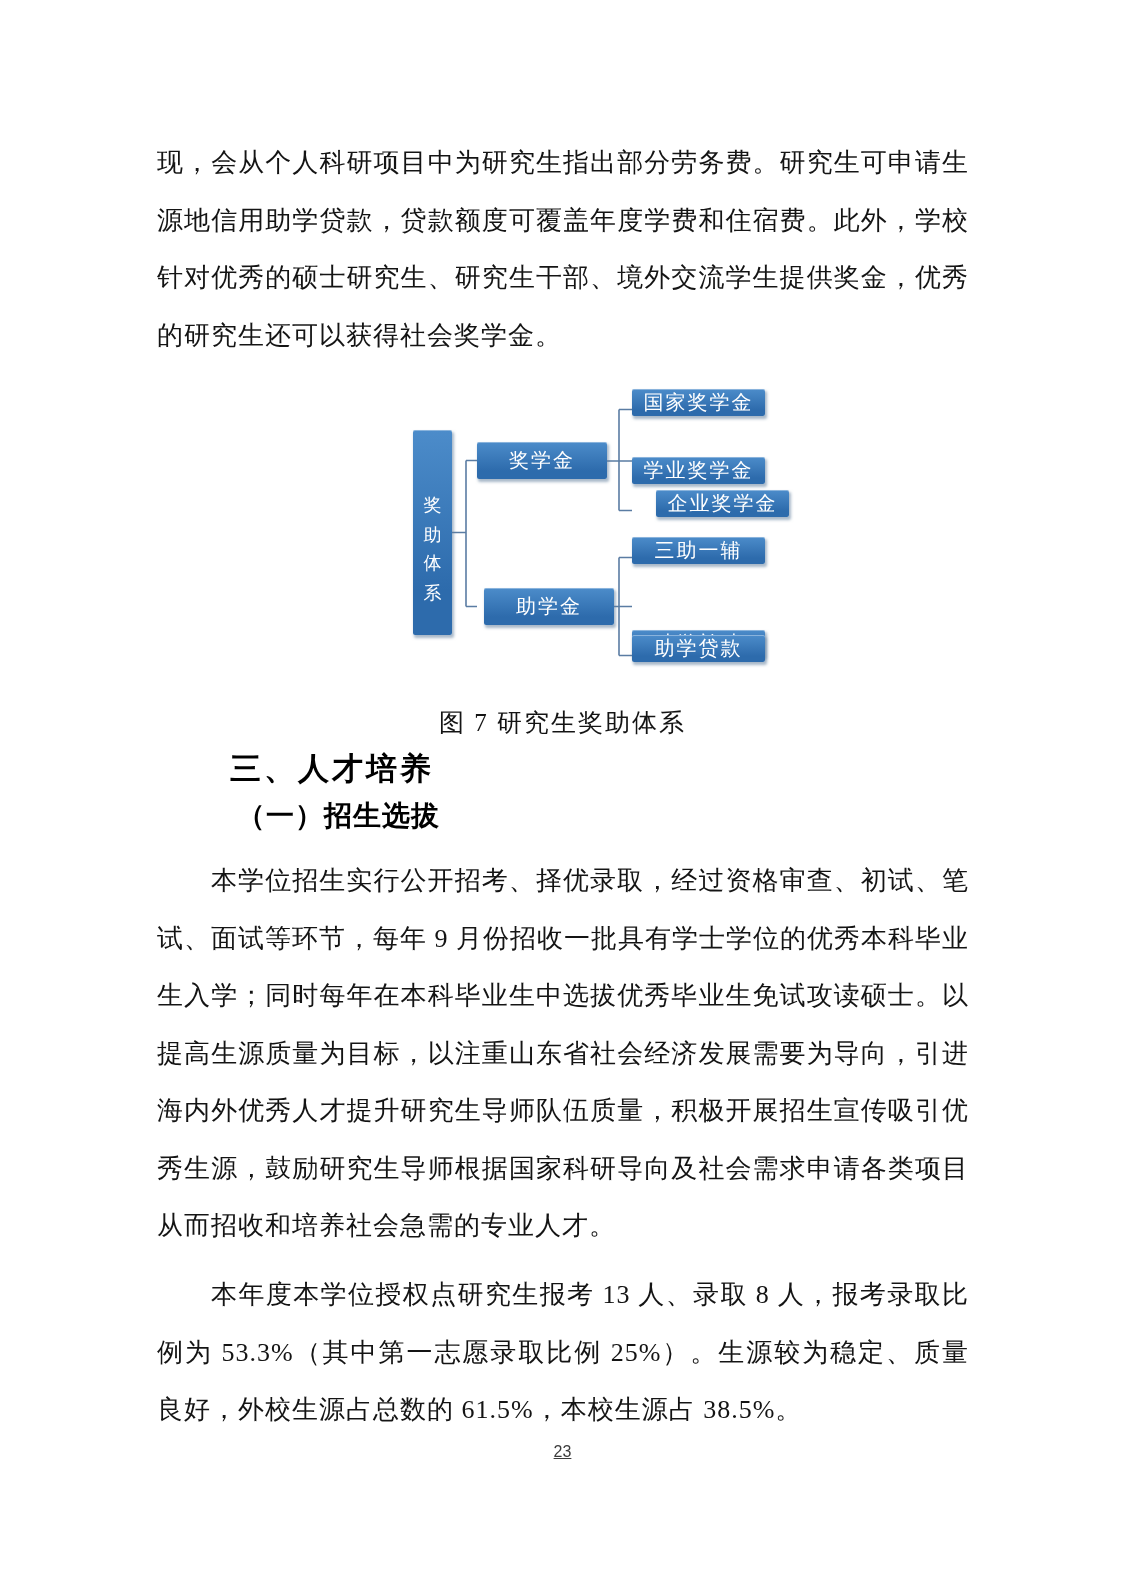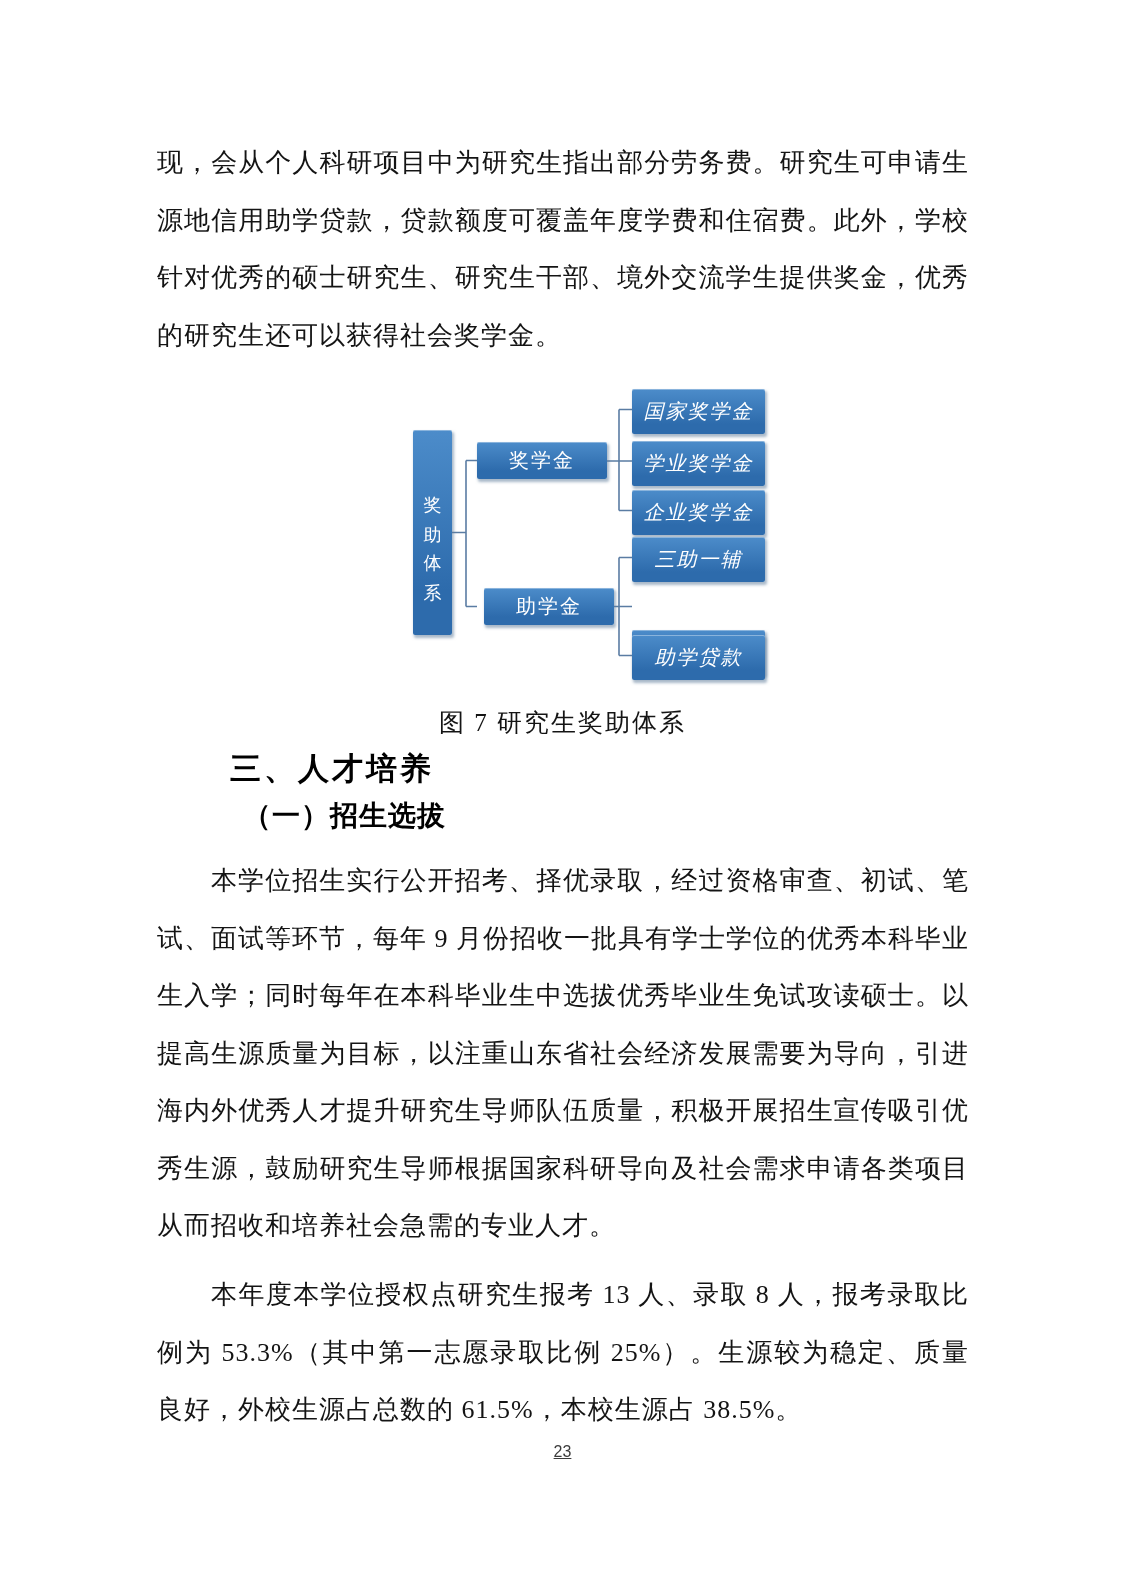--- a/index.html
+++ b/index.html
@@ -53,24 +53,24 @@
   .node-root{
     left:413px;top:45px;width:39px;height:205px;
     font-size:18px;
     writing-mode:vertical-lr;
     text-orientation:upright;
     letter-spacing:29px;
     padding-top:14px;
   }
   .node-p1{left:477px;top:57px;width:130px;height:37px;}
   .node-p2{left:477px;top:203px;width:130px;height:37px;margin-left:7px;}
-  .node-c{left:632px;width:133px;height:45px;font-style:italic;}
+  .node-c{left:632px;width:133px;height:27px;}
   .node-c1{top:4px;}
-  .node-c2{top:56px;}
-  .node-c3{top:105px;}
+  .node-c2{top:72px;}
+  .node-c3{top:105px;margin-left:24px;}
   .node-c4{top:152px;}
   .node-c5{top:201px;margin-top:44px;}
   .node-c6{top:250px;}
 
   .fig-caption{
     position:absolute;
     left:0;top:706px;width:1125px;
     text-align:center;
     font-size:25px;
     letter-spacing:2px;
@@ -80,21 +80,21 @@
     position:absolute;
     left:230px;top:748px;
     font-family:Liberation Serif, serif;
     font-weight:bold;
     font-size:31px;
     letter-spacing:3px;
     color:#000;
   }
   .h2{
     position:absolute;
-    left:243px;top:797px;
+    left:237px;top:797px;
     font-family:"Liberation Sans","DejaVu Sans",sans-serif;
     font-weight:bold;
     font-size:28px;
     letter-spacing:1px;
     color:#000;
   }
   .page-number{
     position:absolute;
     left:0;top:1443px;width:1125px;
     text-align:center;

